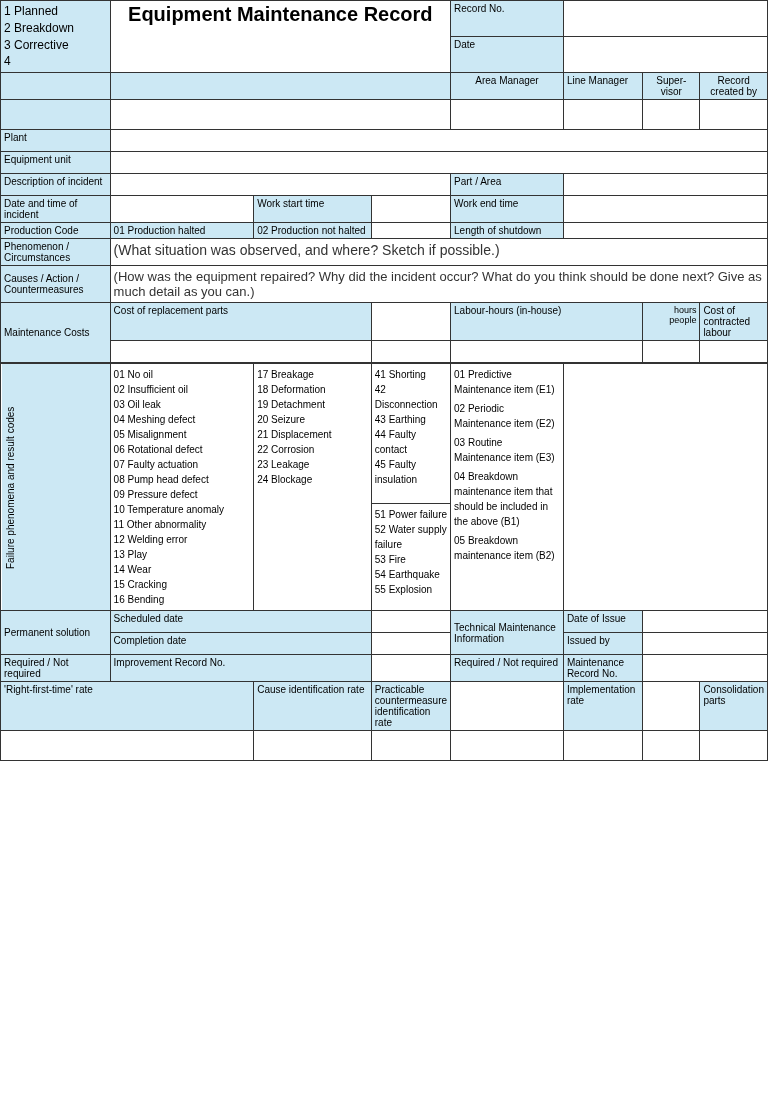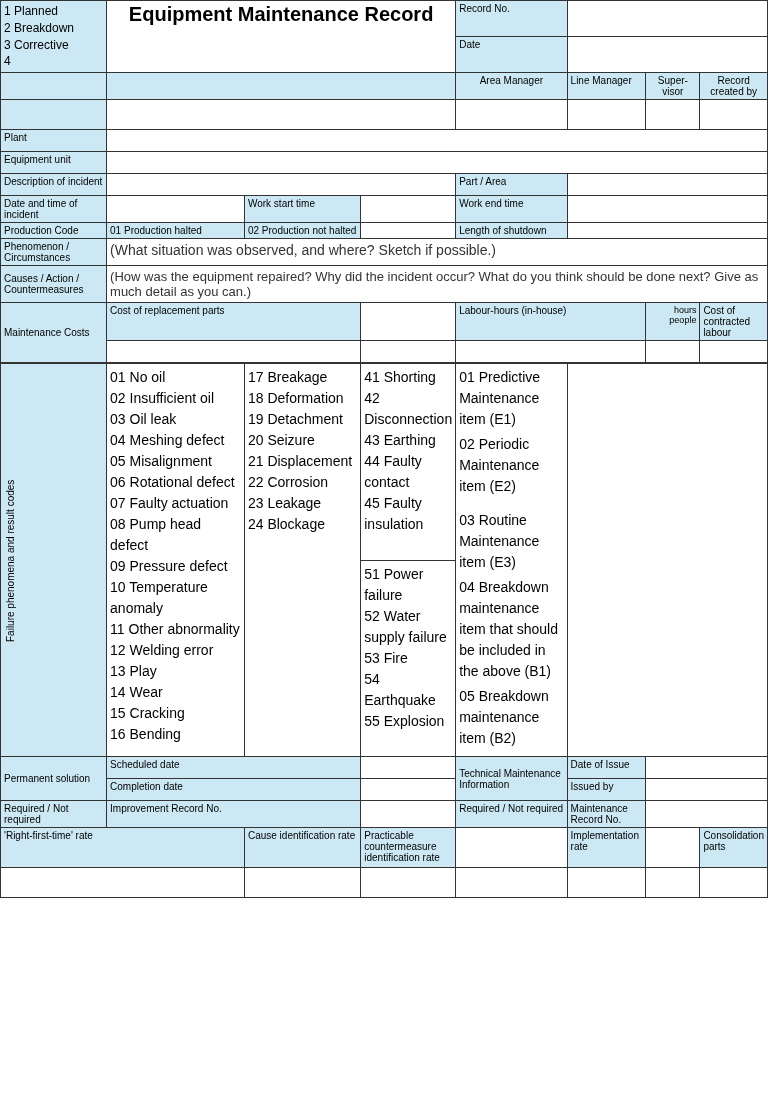--- a/index.html
+++ b/index.html
@@ -57,21 +57,21 @@
     }
     .phenomenon-section {
       min-height: 140px;
       vertical-align: top;
     }
     .causes-section {
       min-height: 140px;
       vertical-align: top;
     }
     .code-list {
-      font-size: 14px;
+      font-size: 10px;
       line-height: 1.5;
     }
   </style>
 </head>
 <body>
 
 <table class="main-table">
 
   <tbody>
       <tr>
@@ -261,21 +261,21 @@
         </td>
     <td class="input-cell code-list" style="vertical-align:top; padding:3px;">
     <div>41  Shorting</div>
           <div>42  Disconnection</div>
           <div>43  Earthing</div>
           <div>44  Faulty contact</div>
           <div>45  Faulty insulation</div>
         </td>
     <td class="input-cell code-list" rowspan="2" style="width:120px; vertical-align:top; padding:3px;">
     <div style="margin-bottom: 4px;">01  Predictive Maintenance item (E1)</div>
-          <div style="margin-bottom: 13px;">02  Periodic Maintenance item (E2)</div>
+          <div style="margin-bottom: 4px;">02  Periodic Maintenance item (E2)</div>
           <div style="margin-bottom: 4px;">03  Routine Maintenance item (E3)</div>
           <div style="margin-bottom: 4px;">04  Breakdown maintenance item that should be included in the above (B1)</div>
           <div style="margin-bottom: 4px;">05  Breakdown maintenance item (B2)</div>
         </td>
     <td colspan="3" class="input-cell" rowspan="2"></td>
   </tr>
   <tr>
     <td class="input-cell code-list" style="vertical-align:top; padding:3px;">
     <div>51  Power failure</div>
           <div>52  Water supply failure</div>

